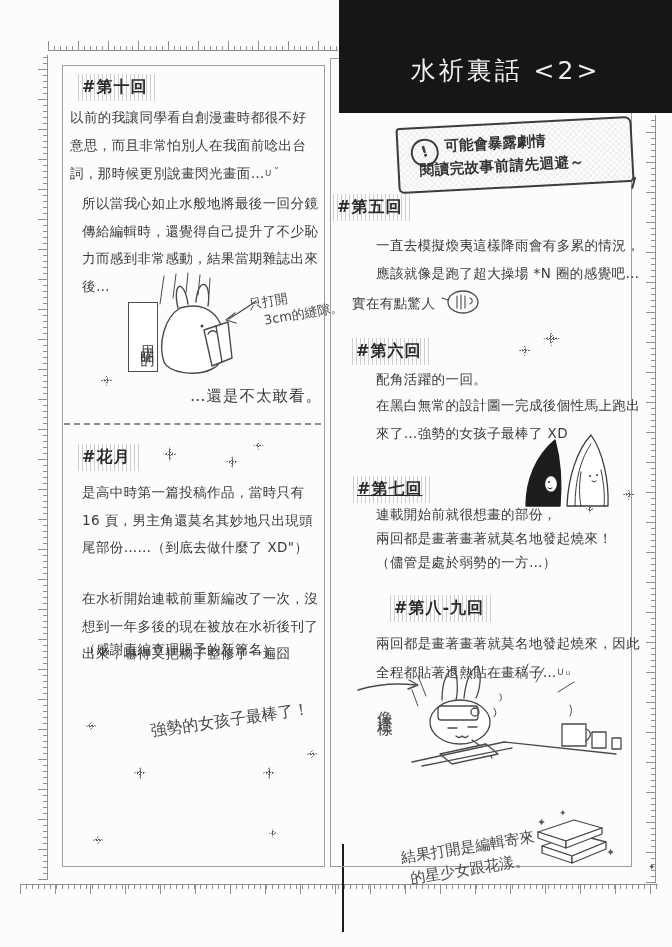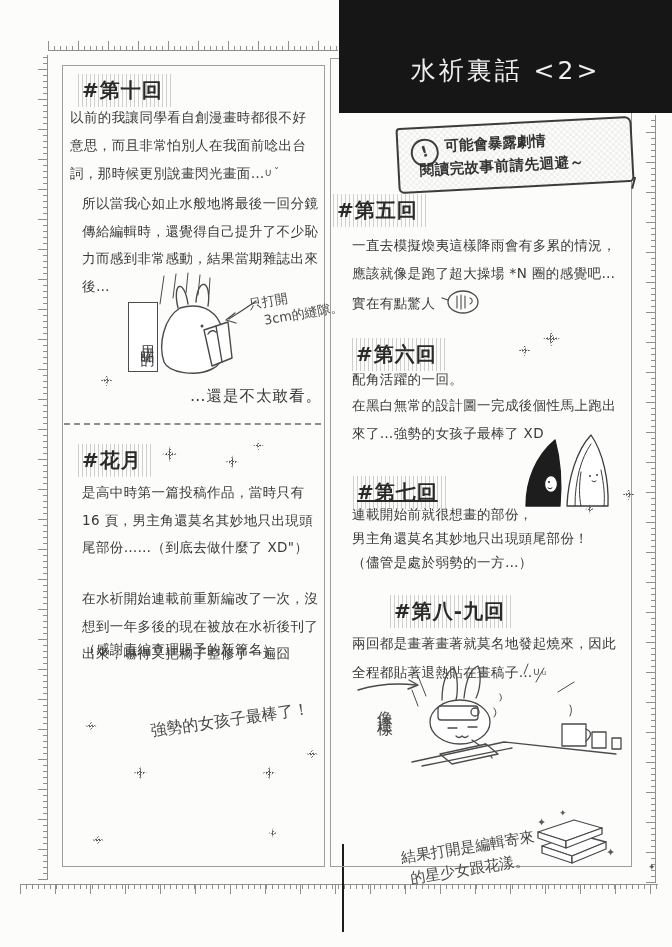--- a/index.html
+++ b/index.html
@@ -18,25 +18,25 @@
                      repeating-linear-gradient(90deg,#8f8f8d 0 1px,transparent 1px 35px);
     background-size:100% 4px,100% 9px;background-position:left top,left top;background-repeat:repeat-x;}
   .ruler-v{width:9px;border-right:1px solid #8f8f8d;
     background-image:repeating-linear-gradient(0deg,#8f8f8d 0 1px,transparent 1px 6px),
                      repeating-linear-gradient(0deg,#8f8f8d 0 1px,transparent 1px 30px);
     background-size:4px 100%,9px 100%;background-position:right top,right top;background-repeat:repeat-y;}
   
   .titlebox{background:#161616;color:#efefef;text-align:center;}
   .titlebox .t{padding-top:54px;font-size:25px;letter-spacing:3px;}
   
-  .htag{display:inline-block;padding:3px 9px 3px 4px;font-size:20px;font-weight:600;color:#2a2a2a;
+  .htag{display:inline-block;padding:3px 9px 3px 4px;font-size:16px;font-weight:600;color:#2a2a2a;
         letter-spacing:1px;
         background:repeating-linear-gradient(90deg,rgba(110,110,110,.32) 0 1px,rgba(0,0,0,0) 1px 4px);}
   .p{font-size:13.5px;line-height:27.5px;letter-spacing:0.4px;color:#3a3a3a;}
-  .lp{width:243px;} .rp{width:273px;}
+  .lp{width:243px;} .rp{width:273px;margin-left:24px;}
   .ln{display:block;}
   .face{font-size:11px;letter-spacing:1px;color:#555;vertical-align:2px;}
   .hand{color:#474747;}
   .vtext{writing-mode:vertical-rl;text-orientation:upright;letter-spacing:4px;}
   .caption{font-size:15.5px;letter-spacing:1px;color:#3a3a3a;}
   .dashsep{border-top:2px dashed #8d8d8b;}
   
   .banner{width:232px;height:62px;transform:rotate(-3deg);background:
       repeating-conic-gradient(rgba(60,60,60,.07) 0% 25%,rgba(0,0,0,0) 0% 50%);
       background-size:6px 6px;background-color:#fdfdfc;
@@ -142,21 +142,21 @@
     <path d="M53,76 C53,50 59,28 69,14" stroke-width="1"></path>
     <path d="M59,42 C57,56 57,66 59,76 M79,40 C82,55 83,66 82,76" stroke-width="1"></path>
     <circle cx="68" cy="46" r="1" fill="#3c3c3c" stroke="none"></circle>
     <circle cx="75" cy="45" r="1" fill="#3c3c3c" stroke="none"></circle>
     <path d="M70,51 q2,2 4,0" stroke-width="1"></path>
   </svg>
 
   <div class="abs htag" style="left:353px;top:476px;text-decoration:underline;">#第七回</div>
   <div class="abs p rp" style="left:352px;top:502px;line-height:24px;">
     <span class="ln">連載開始前就很想畫的部份，</span>
-    <span class="ln">男主角還莫名其妙地只出現頭尾部份！</span>
+    <span class="ln">兩回都是畫著畫著就莫名地發起燒來！</span>
     <span class="ln">（儘管是處於弱勢的一方…）</span>
   </div>
 
   <div class="abs htag" style="left:371px;top:595px;margin-left:19px;">#第八-九回</div>
   <div class="abs p rp" style="left:352px;top:630px;">
     <span>兩回都是畫著畫著就莫名地發起燒來，因此全程都貼著退熱貼在畫稿子…</span><span class="face">∪ᵤ</span>
   </div>
 
   <svg class="abs" style="left:356px;top:678px;" width="66" height="16" viewBox="0 0 66 16" fill="none" stroke="#4a4a4a" stroke-width="1.4" stroke-linecap="round" stroke-linejoin="round">
     <path d="M2,12 C22,6 42,5 60,7"></path>

